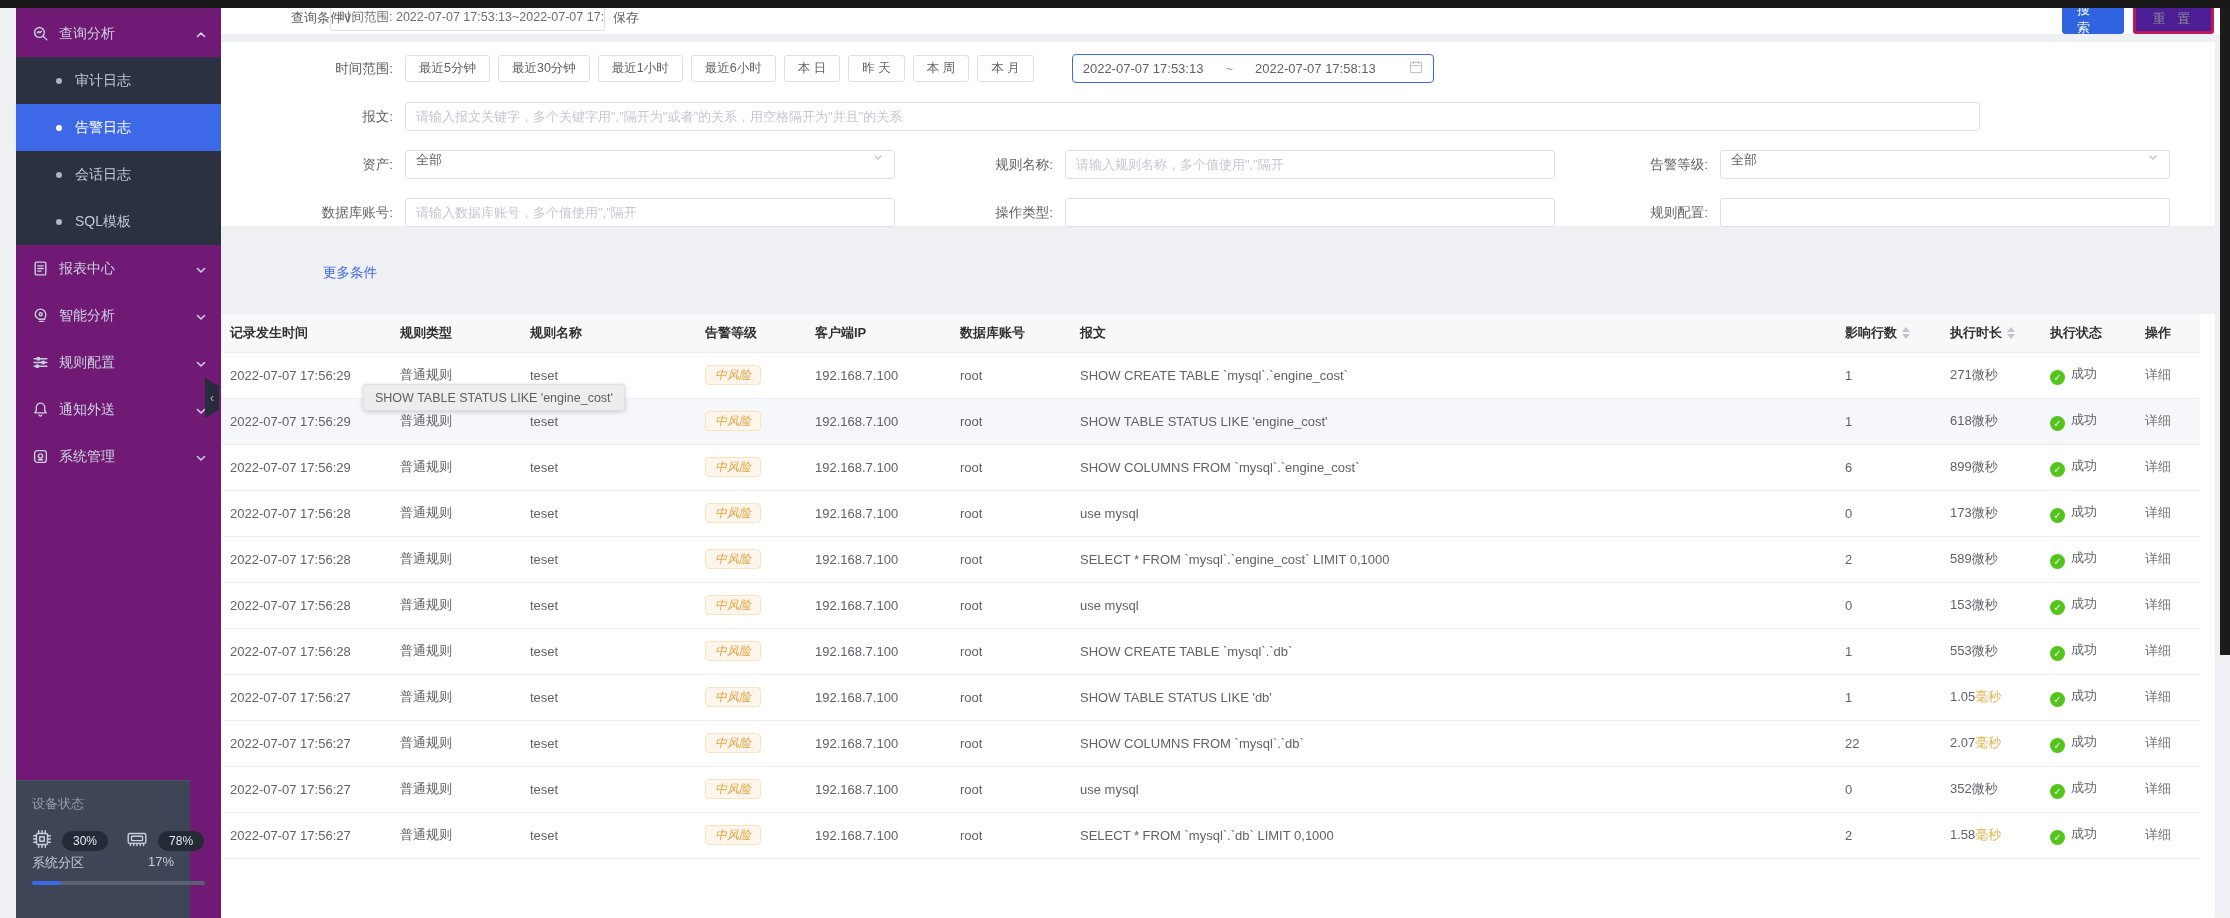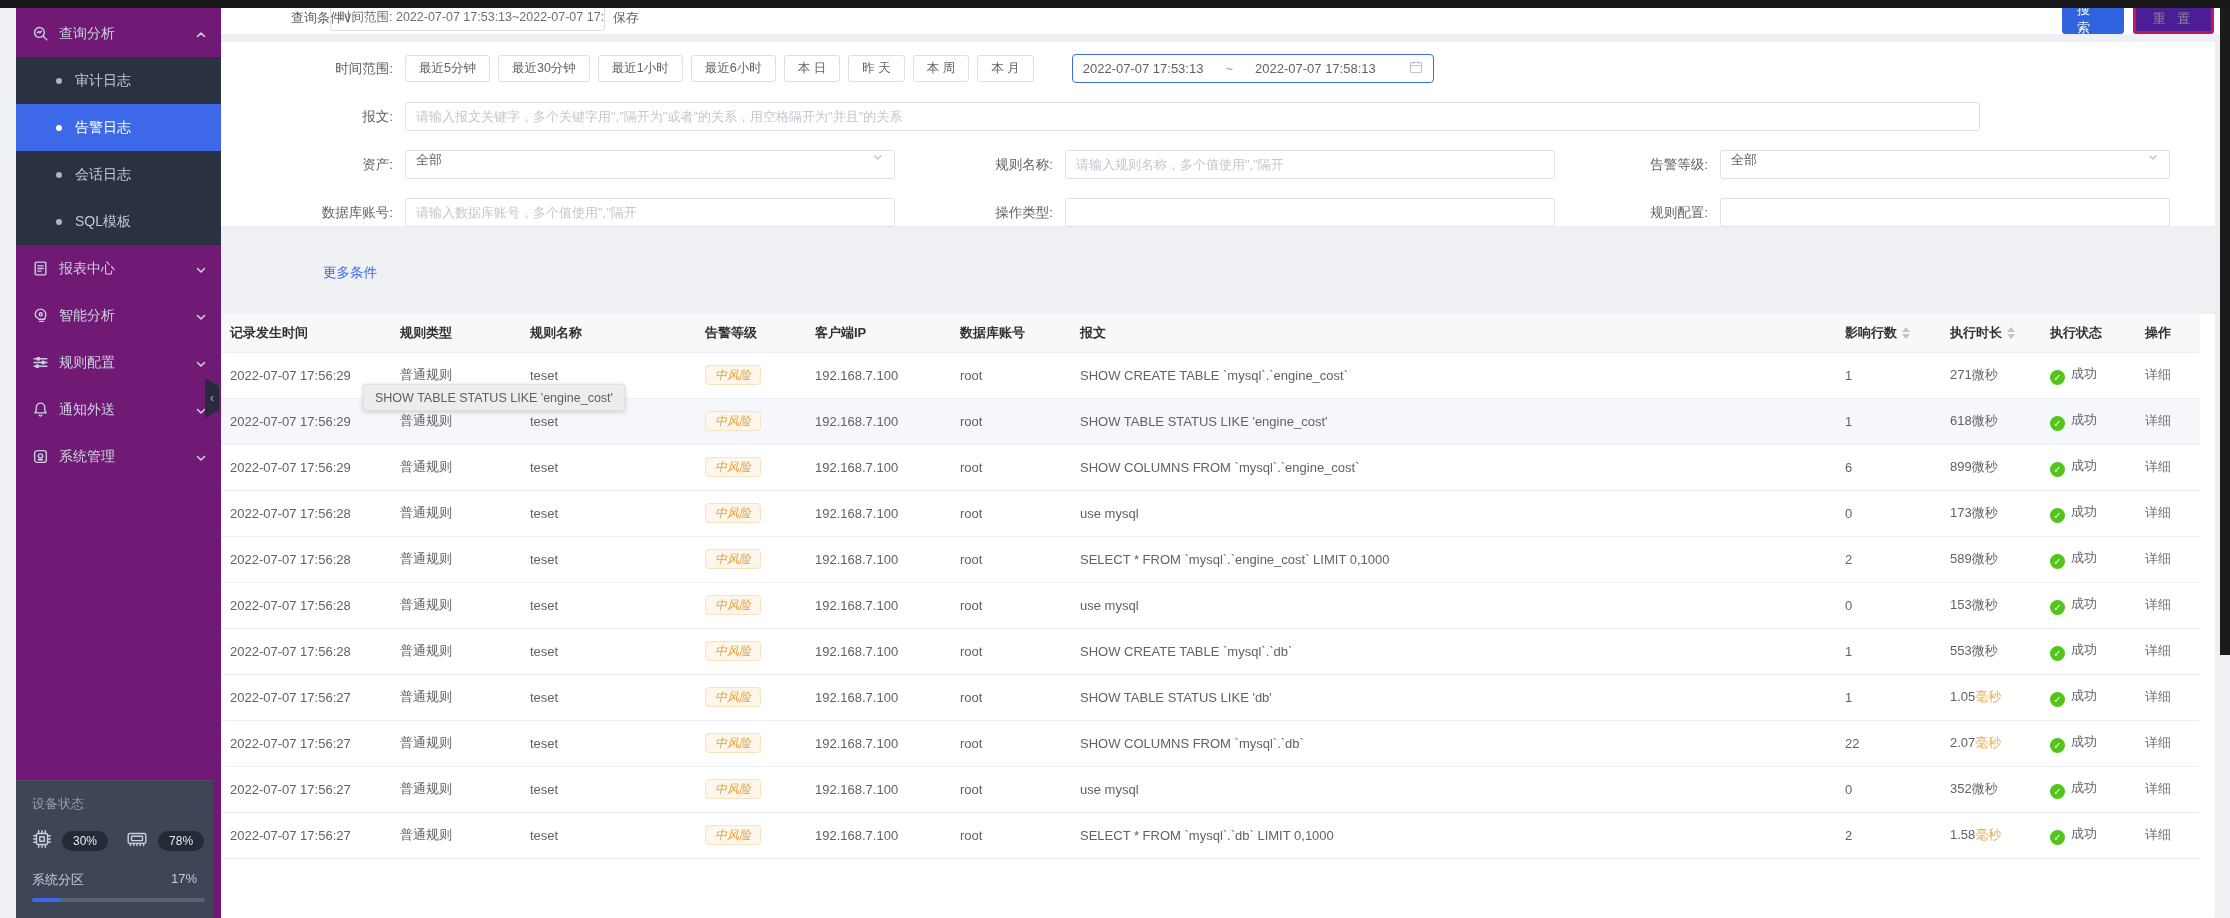--- a/index.html
+++ b/index.html
@@ -23,23 +23,23 @@
   .sub-item .dot { width:6px; height:6px; border-radius:50%; background:#aeb5c4; margin-right:13px; flex:none; }
   .sub-item.active { background:#3d68e8; color:#ffffff; }
   .sub-item.active .dot { background:#ffffff; }
   svg.icon { stroke:#c8cfdd; fill:none; stroke-width:1.3; stroke-linecap:round; stroke-linejoin:round; }
 
   .collapse-handle { position:absolute; left:205px; top:378px; width:14px; height:40px; background:#262c3b; color:#a9b1c3;
       clip-path:polygon(0 0,100% 20%,100% 80%,0 100%); display:flex; align-items:center; justify-content:center;
       font-size:12px; z-index:11; cursor:pointer; }
 
   
-  .device { position:absolute; left:0; bottom:0; width:197px; height:138px; background:#3e4556; border-top:1px solid rgba(255,255,255,.07); padding:14px 16px 0 16px; }
+  .device { position:absolute; left:0; bottom:0; width:174px; height:138px; background:#3e4556; border-top:1px solid rgba(255,255,255,.07); padding:14px 16px 0 16px; }
   .device-title { color:#959db0; font-size:13px; margin-bottom:16px; }
-  .device-row { display:flex; align-items:center; gap:10px; margin-bottom:18px; }
+  .device-row { display:flex; align-items:center; gap:10px; margin-bottom:1px; }
   .pill { background:#252a37; color:#e8ebf2; font-size:12px; border-radius:10px; padding:3px 11px; }
   .part-row { display:flex; justify-content:space-between; color:#c5cbd8; font-size:13px; margin-bottom:9px; }
   .bar { width:173px; height:4px; border-radius:2px; background:#596174; overflow:hidden; }
   .bar-fill { height:100%; background:#3d68e8; border-radius:2px; }
 
   
   .topbar { position:absolute; left:205px; right:0; top:0; height:34px; background:#ffffff; z-index:5; }
   .tb-label { position:absolute; left:58px; top:9px; font-size:13px; color:#606266;margin-left:28px; }
   .tb-box { position:absolute; left:125px; top:3px; width:275px; height:28px; border:1px solid #dcdfe6; border-radius:3px;
       display:flex; align-items:center; padding:0 8px; font-size:12.5px; color:#6a6f76; white-space:nowrap; overflow:hidden; }

